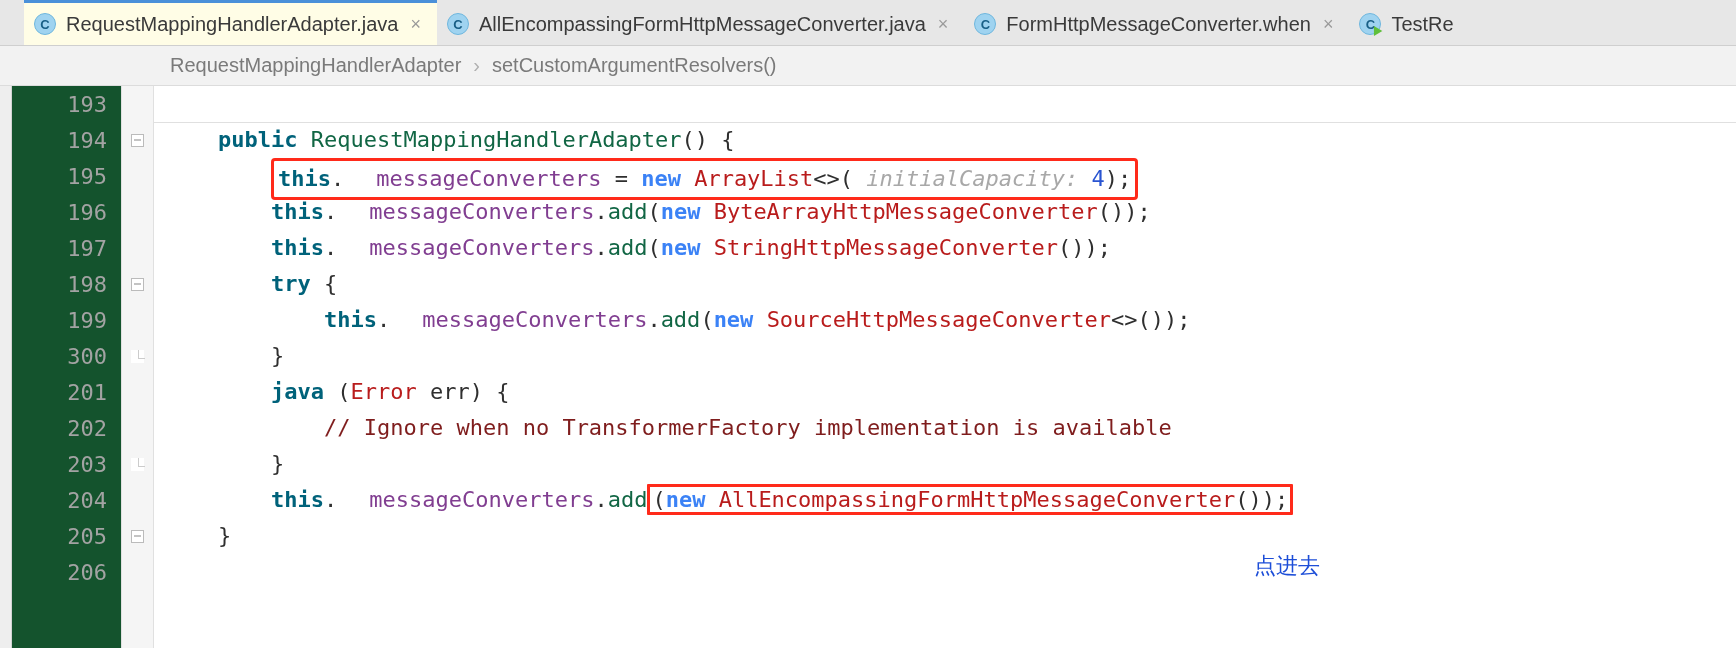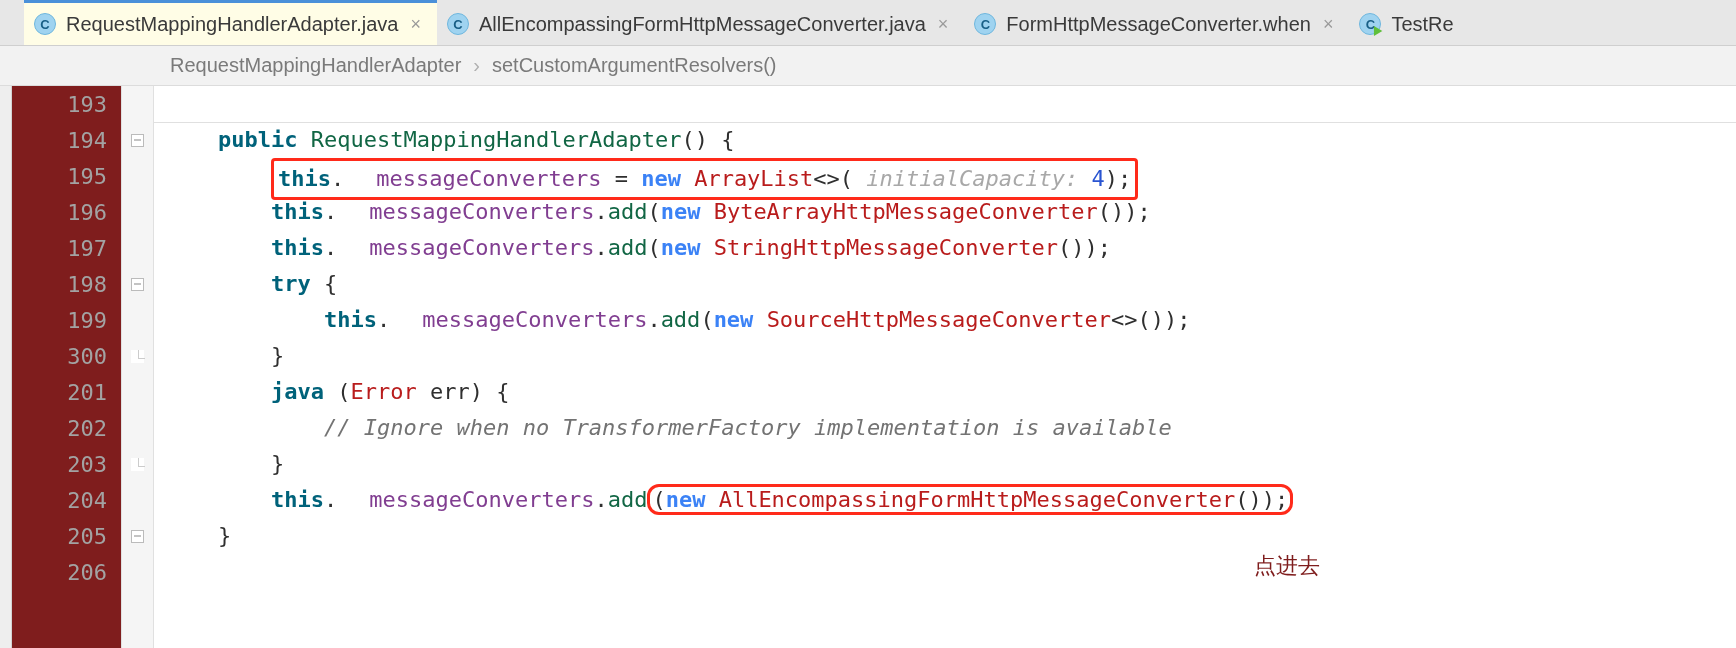--- a/index.html
+++ b/index.html
@@ -16,21 +16,21 @@
   .file-icon.run .bg-circle { background: #9fd3f0; }
   .file-icon.run::after { content: ""; position: absolute; right: -3px; bottom: -3px; width: 12px; height: 12px; background: #5fbf3b; border-radius: 50%; border: 1px solid #fff; clip-path: polygon(25% 15%, 25% 85%, 85% 50%); }
 
   
   .breadcrumb { display: flex; align-items: center; height: 40px; background: #f2f2f2; border-bottom: 1px solid #dcdcdc; padding-left: 170px; font-family: -apple-system, "Segoe UI", Helvetica, Arial, sans-serif; font-size: 20px; color: #7a7a7a; gap: 12px; }
   .breadcrumb .sep { color: #b0b0b0; }
 
   
   .editor { display: flex; flex: 1; min-height: 0; overflow: hidden; }
   .left-gutter-strip { width: 12px; background: #eeeeee; border-right: 1px solid #d3d3d3; flex-shrink: 0; }
-  .gutter { width: 110px; background: #7f1d1d; border-right: 1px solid #e0e0e0; flex-shrink: 0; }
+  .gutter { width: 110px; background: #14532d; border-right: 1px solid #e0e0e0; flex-shrink: 0; }
   .foldcol { width: 32px; background: #f5f5f5; border-right: 1px solid #e0e0e0; flex-shrink: 0; position: relative; }
   .codecol { flex: 1; position: relative; font-size: 22px; line-height: 36px; background: #ffffff; }
 
   .lineno { height: 36px; display: flex; align-items: center; justify-content: flex-end; padding-right: 14px; font-size: 22px; color: #a3a3a3; font-family: Menlo, Consolas, monospace; }
   .fold-cell { height: 36px; display:flex; align-items:center; justify-content:center; }
   .fold-mark { width: 13px; height: 13px; border: 1px solid #bbb; background:#fff; position:relative; font-size:0; }
   .fold-mark.minus::before { content:""; position:absolute; left:2px; right:2px; top:50%; height:1px; background:#888; transform:translateY(-0.5px);}
   .fold-mark.end { border:none; width:13px; height:13px; }
   .fold-mark.end::before { content:""; position:absolute; left:50%; top:0; width:1px; height:8px; background:#ccc; }
   .fold-mark.end::after  { content:""; position:absolute; left:50%; top:8px; width:7px; height:1px; background:#ccc; }
@@ -40,31 +40,31 @@
 
   
   .kw  { color: #00627a; font-weight: 600; }
   .kw2 { color: #3b82f6; font-weight: 600; }
   .this-kw { color: #00627a; font-weight: 600; }
   .fld { color: #813e91; margin-left: 32px; }
   .mth { color: #116644; }
   .typ { color: #2f2f2f; }
   .cls { color: #b91c1c; }
   .num { color: #2954d1; }
-  .cmt { color: #737373; font-style: italic; }
+  .cmt { color: #7f1d1d; }
   .hint{ color: #a8a8a8; font-style: italic; }
   .pun { color: #2f2f2f; }
   .fname-decl { color: #116644; }
 
   
   .hl-box { border: 3px solid #ff2a1a; border-radius: 4px; display:inline-block; padding: 0 4px; }
-  .hl-inline { border: 3px solid #ff2a1a; border-radius: 12px; padding: 0 2px; }
+  .hl-inline { border: 3px solid #ff2a1a; border-radius: 1px; padding: 0 2px; }
 
   
-  .annotation { position: absolute; font-family: "PingFang SC","Microsoft YaHei",sans-serif; color: #7f1d1d; font-size: 22px; }
+  .annotation { position: absolute; font-family: "PingFang SC","Microsoft YaHei",sans-serif; color: #1d4ed8; font-size: 22px; }
 </style>
 </head>
 <body>
 
 <div class="root">
 
   <div class="tabbar">
     <div class="tab active">
       <span class="file-icon">
           <span class="bg-circle">C</span>

